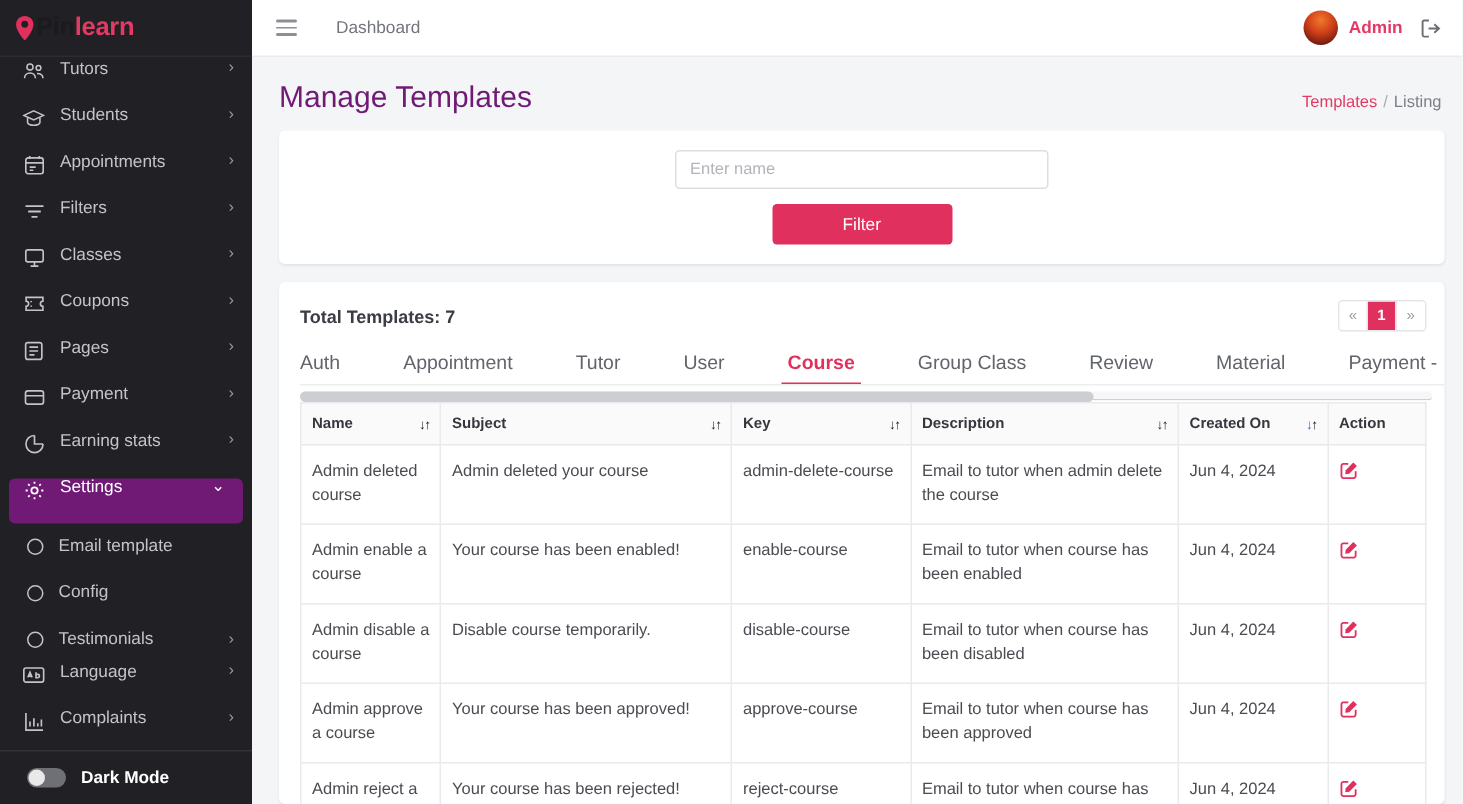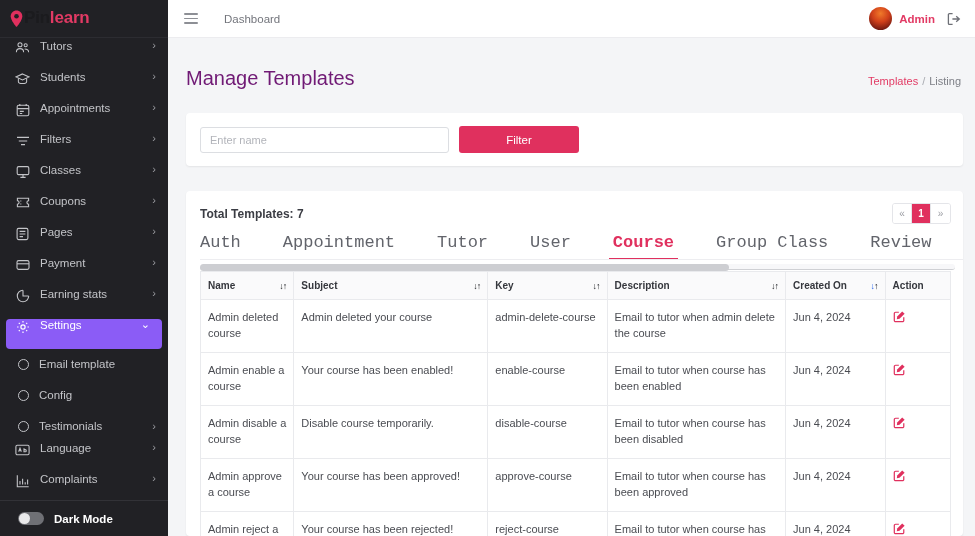--- a/index.html
+++ b/index.html
@@ -50,21 +50,21 @@
     margin-right: 9px;
     flex: 0 0 17px;
     color: #c3c4c8;
   }
   .nav-item .lbl { flex: 1 1 auto; white-space: nowrap; }
   .nav-item .chev {
     font-size: 11px; color: #9a9ba0;
     line-height: 1;
   }
   .nav-item.active {
-    background: #8b5cf6;
+    background: #701a75;
     color: #ffffff;
     border-radius: 4px;
     margin: 0 6px;
     padding-left: 8px;
     height: 30px;
   }
   .nav-item.active .ico { color: #fff; }
   .nav-item.active .chev { color: #fff; }
   .nav-sub {
     display: flex; align-items: center;
@@ -107,21 +107,20 @@
   }
   .darkmode .lbl { color: #ffffff; font-size: 11.5px; font-weight: bold; }
 
   
   .main {
     flex: 1 1 auto;
     height: 536px;
     background: #f4f5f7;
     display: flex; flex-direction: column;
     overflow: hidden;
-    gap: 13px;
   }
   .topbar {
     height: 38px;
     background: #ffffff;
     display: flex; align-items: center;
     padding: 0 14px 0 16px;
     flex: 0 0 38px;
     border-bottom: 1px solid #ececef;
   }
   .hamburger { display: flex; flex-direction: column; gap: 3px; cursor: pointer; }
@@ -150,20 +149,21 @@
   .crumb { font-size: 11px; }
   .crumb a { color: #e23a64; text-decoration: none; }
   .crumb .sep { color: #a9abb1; margin: 0 4px; }
   .crumb .cur { color: #7d7f86; }
 
   .card {
     background: #ffffff;
     border-radius: 4px;
     margin: 0 12px 0 18px;
     box-shadow: 0 1px 2px rgba(0,0,0,.07);
+    flex-direction: column;
   }
   .filter-card { padding: 13px 14px; display: flex; align-items: center; gap: 10px; }
   .name-input {
     width: 249px; height: 26px;
     border: 1px solid #dcdee2;
     border-radius: 3px;
     padding: 0 9px;
     font-size: 11px; color: #4b4d53;
     font-family: "Liberation Sans", sans-serif;
     outline: none;
@@ -203,27 +203,26 @@
   .pager .pg.active { background: #e0305e; color: #fff; font-weight: bold; }
 
   .tabs-wrap { padding: 0 0 0 14px; position: relative; }
   .tabs {
     display: flex; align-items: flex-end;
     height: 30px;
     border-bottom: 1px solid #ededf0;
     overflow: hidden;
   }
   .tab {
-    font-size: 17px; color: #62646b;
+    font-size: 13px; color: #62646b;
     padding: 0 0 7px 0;
     margin-right: 42px;
     white-space: nowrap;
     cursor: pointer;
     position: relative;
-    font-family: Liberation Mono, monospace;
   }
   .tab.active { color: #e0305e; font-weight: bold; }
   .tab.active::after {
     content: ""; position: absolute;
     left: -4px; right: -4px; bottom: -1px;
     height: 2px; background: #e0305e;
   }
   .tab-scroll {
     height: 7px;
     margin: 4px 8px 0 14px;

